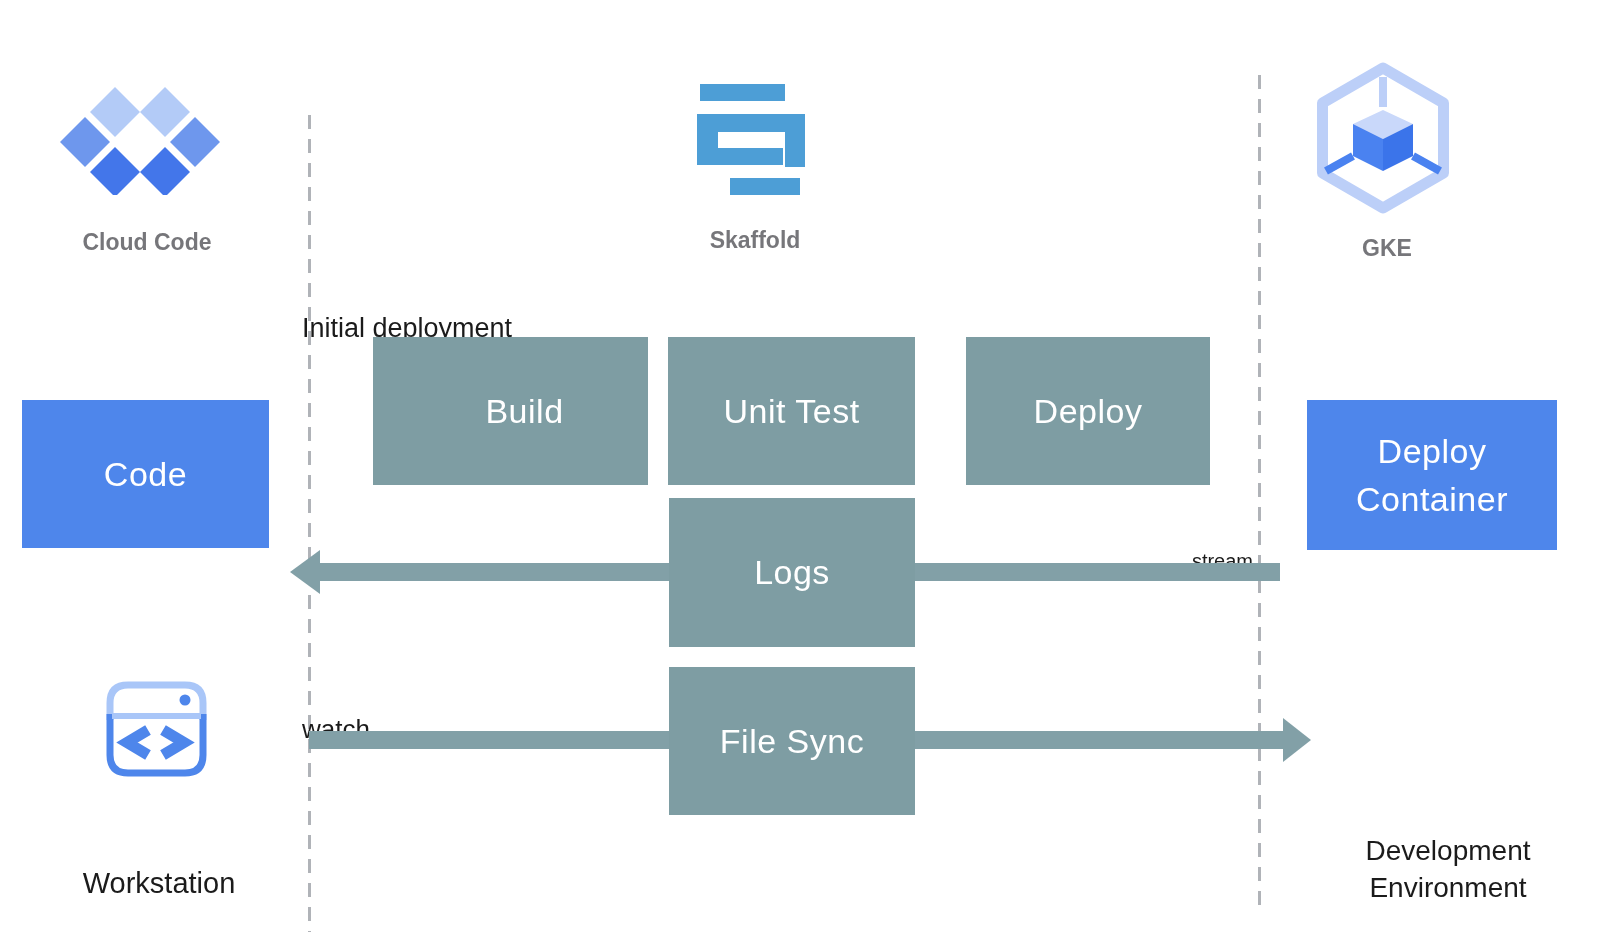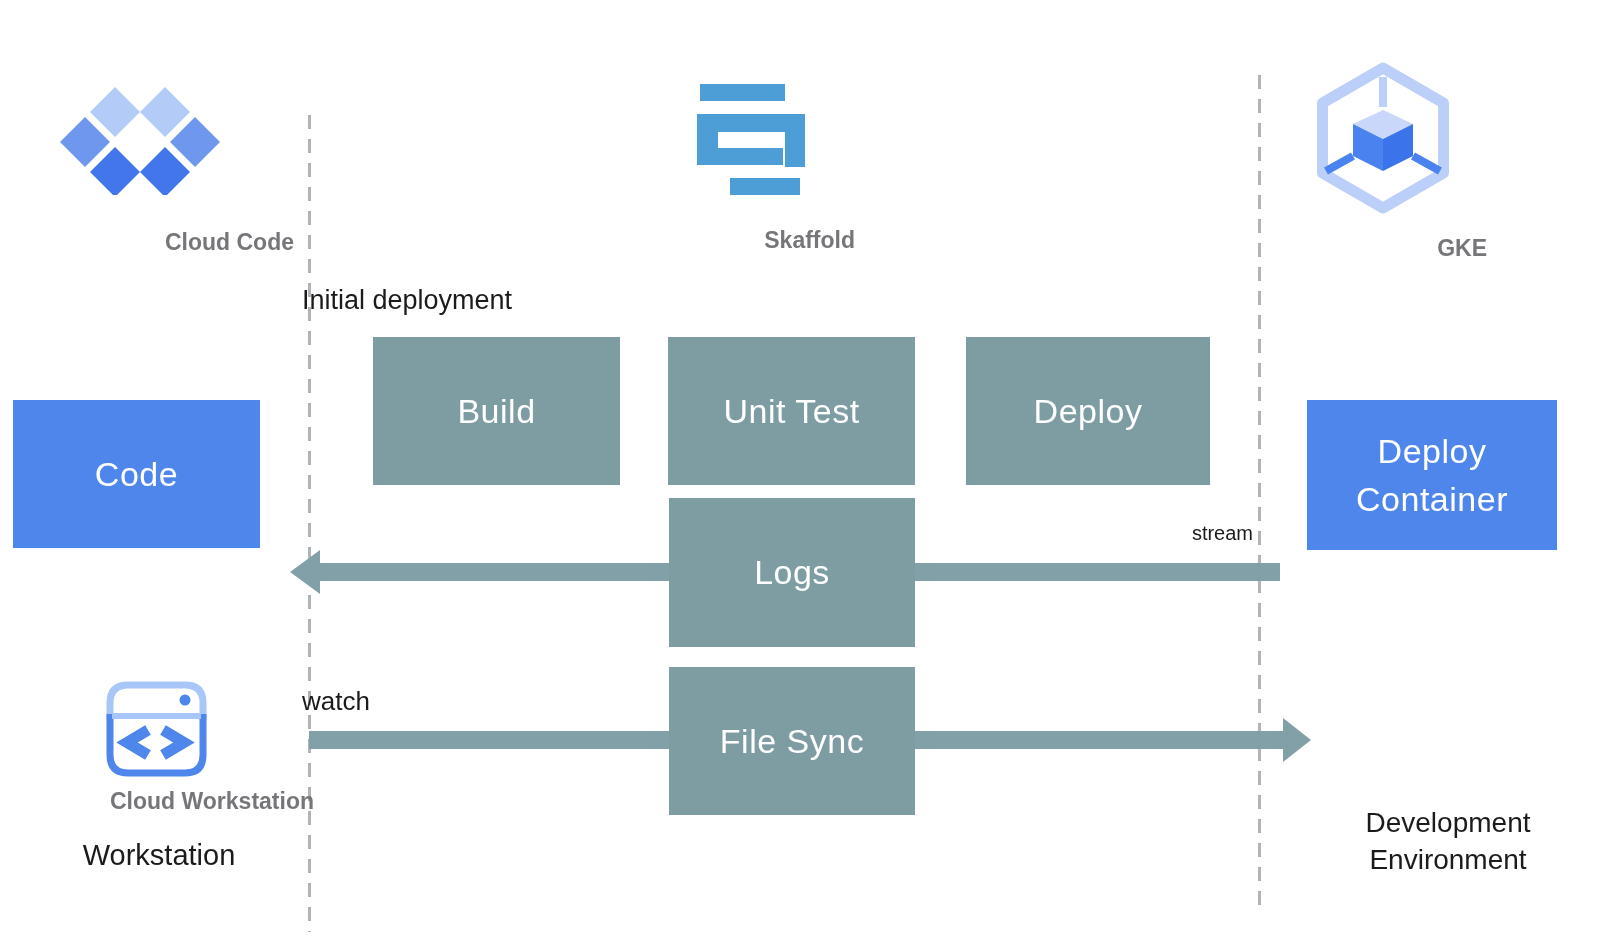--- a/index.html
+++ b/index.html
@@ -15,22 +15,22 @@
   .dash.left{left:308px;top:115px;height:817px;}
   .dash.right{left:1258px;top:75px;height:830px;}
 
   
   .box{
     position:absolute;display:flex;align-items:center;justify-content:center;
     color:#ffffff;font-size:34px;letter-spacing:0.5px;text-align:center;
   }
   .teal{background:var(--teal);}
   .blue{background:var(--blue);}
-  .box.code{left:13px;top:400px;width:247px;height:148px;}
-  .box.build{left:373px;top:337px;width:247px;height:148px;}
+  .box.code{left:22px;top:400px;width:247px;height:148px;}
+  .box.build{left:373px;top:337px;width:247px;height:148px;padding-left:28px;}
   .box.unit{left:668px;top:337px;width:247px;height:148px;}
   .box.deploy{left:966px;top:337px;width:244px;height:148px;}
   .box.logs{left:669px;top:498px;width:246px;height:149px;z-index:3;}
   .box.filesync{left:669px;top:667px;width:246px;height:148px;z-index:3;}
   .box.running{left:1307px;top:400px;width:250px;height:150px;flex-direction:column;line-height:1.42;}
 
   
   .bar{position:absolute;height:18px;background:var(--teal-bar);z-index:1;}
   .bar.logs-bar{left:318px;top:563px;width:962px;}
   .bar.sync-bar{left:309px;top:731px;width:974px;}
@@ -40,31 +40,31 @@
     border-top:22px solid transparent;border-bottom:22px solid transparent;
     border-right:30px solid var(--teal-bar);
   }
   .head.right{
     left:1283px;top:718px;
     border-top:22px solid transparent;border-bottom:22px solid transparent;
     border-left:28px solid var(--teal-bar);
   }
 
   
-  .note{position:absolute;color:var(--text-black);white-space:nowrap;}
+  .note{position:absolute;color:var(--text-black);white-space:nowrap;margin-top:28px;}
   .note.initial{left:302px;top:285px;font-size:27px;}
   .note.stream{right:347px;top:522px;font-size:20px;}
   .note.watch{left:302px;top:686px;font-size:26px;}
   .note.two-line{white-space:normal;text-align:center;line-height:1.33;}
   .note.devenv{left:1287px;top:804px;width:322px;font-size:28px;}
   .note.devws{left:0px;top:836px;width:318px;font-size:29px;}
 
   .glabel{
     position:absolute;color:var(--label-gray);font-weight:bold;font-size:23px;
-    text-align:right;white-space:nowrap;
+    text-align:center;white-space:nowrap;
   }
   .glabel.cloudcode{left:0px;top:229px;width:294px;}
   .glabel.skaffold{left:655px;top:227px;width:200px;}
   .glabel.gke{left:1287px;top:235px;width:200px;}
   .glabel.cloudws{left:14px;top:788px;width:300px;}
 
   .icon{position:absolute;}
   .icon.cloudcode{left:58px;top:85px;}
   .icon.skaffold{left:690px;top:75px;}
   .icon.gke{left:1305px;top:55px;}
@@ -144,21 +144,20 @@
   </div>
 
   <svg class="icon cloudws" width="104" height="100" viewBox="0 0 104 100">
     <path d="M5,40 V23 Q5,5 23,5 H80 Q98,5 98,23 V40" fill="none" stroke="var(--ws-light)" stroke-width="7"></path>
     <path d="M5,34 V75 Q5,93 23,93 H80 Q98,93 98,75 V34" fill="none" stroke="var(--ws-dark)" stroke-width="7"></path>
     <line x1="7" y1="36" x2="96" y2="36" stroke="var(--ws-light)" stroke-width="6"></line>
     <circle cx="80" cy="20" r="5.5" fill="var(--ws-dark)"></circle>
     <polyline points="43,50 22,62.5 43,75" fill="none" stroke="var(--ws-dark)" stroke-width="11"></polyline>
     <polyline points="58,50 79,62.5 58,75" fill="none" stroke="var(--ws-dark)" stroke-width="11"></polyline>
   </svg>
-  <div class="glabel cloudws">Cloud Workstation</div>
 
   <div class="note two-line devws">
     <div>Workstation</div>
   </div>
 
   <div class="note two-line devenv">
     <div>Development</div>
     <div>Environment</div>
   </div>
 

